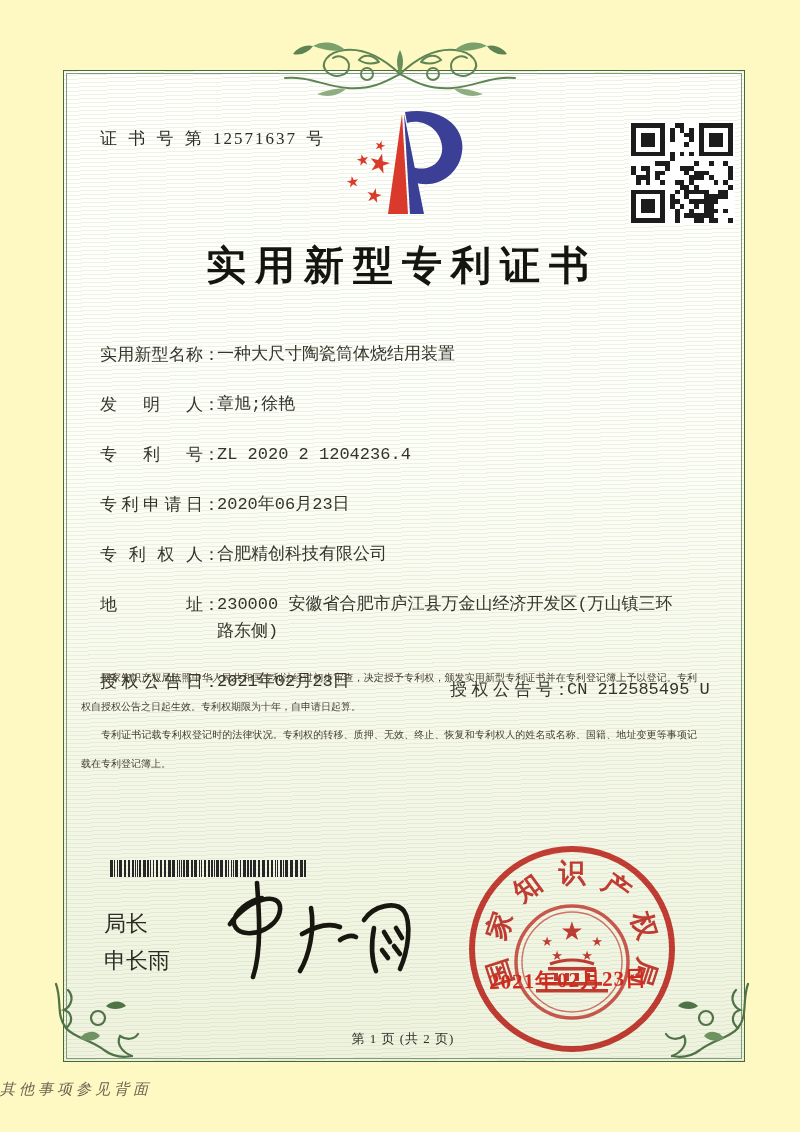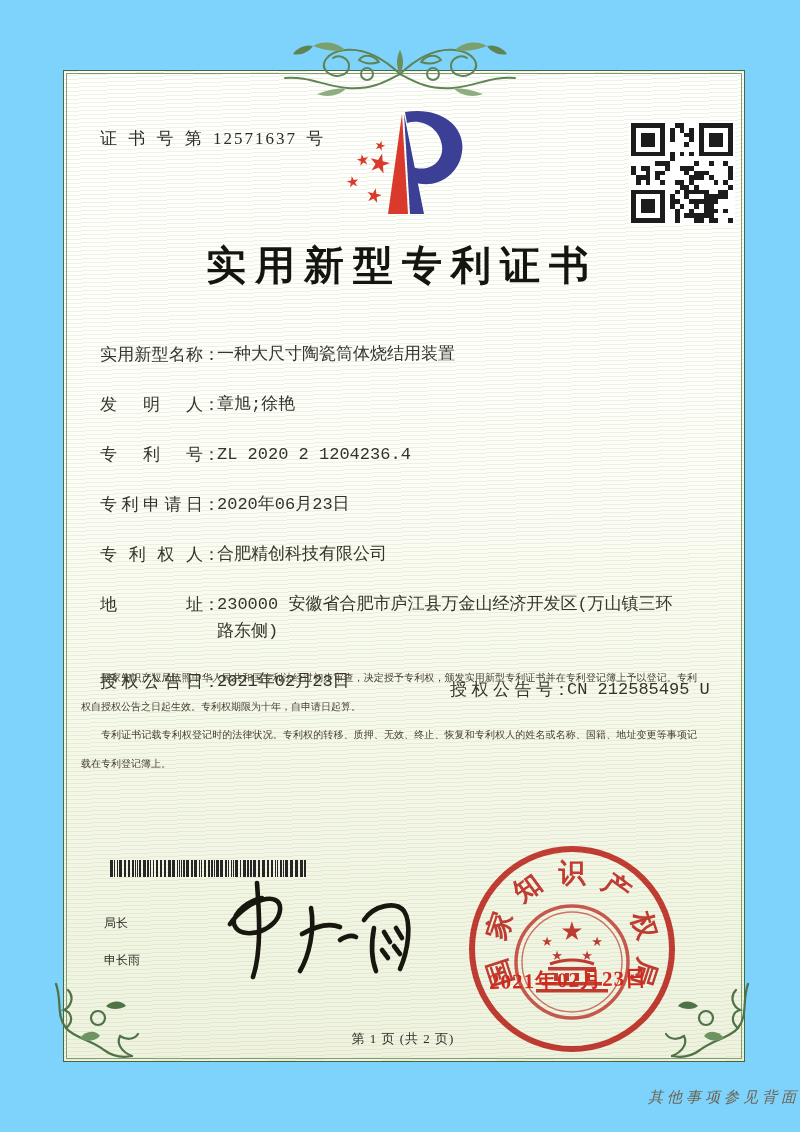--- a/index.html
+++ b/index.html
@@ -1,17 +1,17 @@
 <!DOCTYPE html>
 <html><head>
 <meta charset="utf-8">
 <style>
   html,body{margin:0;padding:0;}
   body{background:#e8e8e6;font-family:"Liberation Serif","DejaVu Serif",serif;}
-  .page{position:relative;width:800px;height:1132px;background:#7dd3fc;overflow:hidden;margin:0 auto;}
+  .page{position:relative;width:800px;height:1132px;background:#fef9c3;overflow:hidden;margin:0 auto;}
 
   
   .frame{position:absolute;left:63px;top:70px;width:680px;height:990px;
     border:1.5px solid #46683c;
     background:
       repeating-linear-gradient(178deg, rgba(170,192,134,.20) 0 1px, rgba(0,0,0,0) 1px 4px),
       linear-gradient(180deg,#fffffe 0%,#fdfef8 38%,#f5f8e9 68%,#eef2df 100%);
     z-index:1;}
   .frame::before{content:"";position:absolute;inset:2px;border:1px solid #7f9e73;}
 
@@ -27,30 +27,30 @@
   .flabel{display:inline-block;width:103px;text-align:justify;text-align-last:justify;vertical-align:top;}
   .fcolon{display:inline-block;width:14px;vertical-align:top;}
   .fval{display:inline-block;vertical-align:top;max-width:480px;font-family:Liberation Mono, monospace;}
   .fval.addr{max-width:462px;}
   .grant2{position:absolute;left:350px;top:8px;white-space:nowrap;}
 
   .paras{left:81px;top:664px;width:616px;font-size:10px;line-height:28.5px;color:#453e31;text-align:justify;}
   .paras p{margin:0;text-indent:2em;}
 
   .barcode{left:110px;top:860px;width:198px;height:17px;}
-  .signer{left:104px;top:905px;font-size:12px;color:#2d2d26;line-height:37px;}
+  .signer{left:104px;top:905px;font-size:22px;color:#2d2d26;line-height:37px;}
   .signature{left:216px;top:876px;}
 
   .seal{left:463px;top:840px;width:218px;height:218px;opacity:.93;mix-blend-mode:multiply;}
   .seal-date{left:489px;top:966px;font-size:21px;font-weight:600;color:#d0291e;
     letter-spacing:1px;transform:rotate(-1.5deg);font-family:"Liberation Serif","DejaVu Serif",serif;}
 
   .page-footer{left:63px;width:680px;top:1030px;text-align:center;font-size:13px;color:#30302a;letter-spacing:1px;}
-  .back-note{left:0;right:0;top:1080px;text-align:right;font-size:15px;font-style:italic;
-    color:#6e6351;letter-spacing:4px;margin-top:8px;}
+  .back-note{left:0;right:0;top:1080px;text-align:left;font-size:15px;font-style:italic;
+    color:#6e6351;letter-spacing:4px;}
 
   .qr{left:629px;top:121px;width:102px;height:100px;background:#fff;padding:2px;}
   .logo{left:330px;top:108px;}
 </style>
 </head>
 <body>
 
 <div class="page">
 
   <div class="frame"></div>

